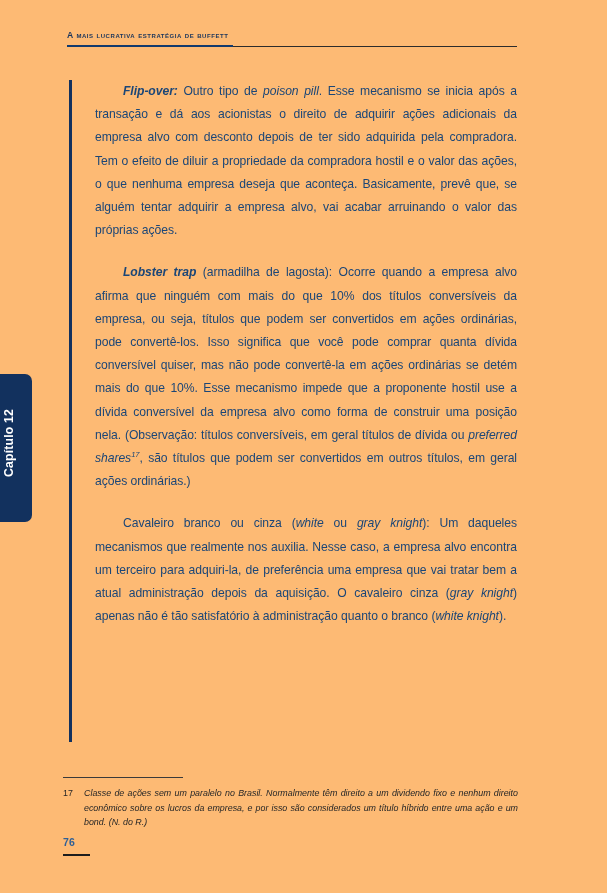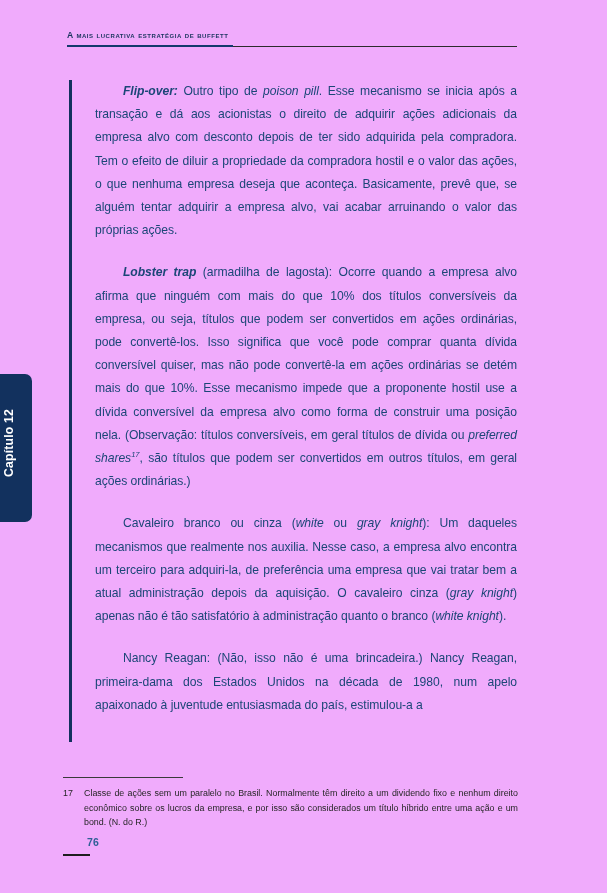--- a/index.html
+++ b/index.html
@@ -12,21 +12,21 @@
     height: 893px;
     position: relative;
     overflow: hidden;
     font-family: "Liberation Sans", sans-serif;
     -webkit-font-smoothing: antialiased;
   }
 
   .page {
     position: absolute;
     inset: 0;
-    background: #f0abfc;
+    background: #fdba74;
   }
 
   
   .running-head {
     position: absolute;
     left: 67px;
     top: 30px;
     width: 450px;
     height: 16px;
     color: #16335c;
@@ -145,40 +145,40 @@
     font-size: 8.9px;
     line-height: 14.6px;
   }
   .footnote-num {
     flex: 0 0 auto;
     width: 12px;
   }
   .footnote-text {
     flex: 1 1 auto;
     text-align: justify;
+    font-style: italic;
   }
 
   
   .folio-rule {
     position: absolute;
     left: 63px;
     top: 854px;
     width: 27px;
     height: 1.6px;
     background: #1d1d1d;
   }
   .folio {
     position: absolute;
     left: 63px;
     top: 836px;
     color: #2f6096;
     font-size: 10.5px;
     font-weight: bold;
     letter-spacing: 0.2px;
-    margin-left: 24px;
   }
 </style>
 </head>
 <body>
 
 <div class="page">
 
   <div class="running-head">A mais lucrativa estratégia de Buffett</div>
   <div class="head-rule-dark"></div>
   <div class="head-rule-blue"></div>
@@ -186,21 +186,20 @@
   <div class="chapter-tab">
     <div class="chapter-tab-label">Capítulo 12</div>
   </div>
 
   <div class="col-rule"></div>
 
   <div class="body-col" id="body-column">
       <p class="para indent"><span class="bi">Flip-over:</span> Outro tipo de <i>poison pill</i>. Esse mecanismo se inicia após a transação e dá aos acionistas o direito de adquirir ações adicionais da empresa alvo com desconto depois de ter sido adquirida pela com­pradora. Tem o efeito de diluir a propriedade da compradora hostil e o valor das ações, o que nenhuma empresa deseja que aconteça. Basicamente, prevê que, se alguém tentar adquirir a empresa alvo, vai acabar arruinando o valor das próprias ações.</p>
       <p class="para indent"><span class="bi">Lobster trap</span> <b>(armadilha de lagosta):</b> Ocorre quando a empresa alvo afirma que ninguém com mais do que 10% dos títulos conversíveis da empresa, ou seja, títulos que podem ser convertidos em ações ordi­nárias, pode convertê-los. Isso significa que você pode comprar quanta dívida conversível quiser, mas não pode convertê-la em ações ordiná­rias se detém mais do que 10%. Esse mecanismo impede que a propo­nente hostil use a dívida conversível da empresa alvo como forma de construir uma posição nela. (Observação: títulos conversíveis, em geral títulos de dívida ou <i>preferred shares</i><sup>17</sup>, são títulos que podem ser con­vertidos em outros títulos, em geral ações ordinárias.)</p>
       <p class="para indent"><b>Cavaleiro branco ou cinza (<i>white</i> ou <i>gray knight</i>):</b> Um daqueles mecanismos que realmente nos auxilia. Nesse caso, a empresa alvo en­contra um terceiro para adquiri-la, de preferência uma empresa que vai tratar bem a atual administração depois da aquisição. O cavaleiro cin­za (<i>gray knight</i>) apenas não é tão satisfatório à administração quanto o branco (<i>white knight</i>).</p>
-      <p class="para indent"><b>Nancy Reagan:</b> (Não, isso não é uma brincadeira.) Nancy Reagan, primeira-dama dos Estados Unidos na década de 1980, num ape­lo apaixonado à juventude entusiasmada do país, estimulou-a a</p>
     </div>
 
   <div class="footnote-rule"></div>
   <div class="footnote">
     <div class="footnote-num">17</div>
     <div class="footnote-text">Classe de ações sem um paralelo no Brasil. Normalmente têm direito a um dividendo fixo e nenhum direito econômico sobre os lucros da empresa, e por isso são considerados um título híbrido entre uma ação e um bond. (N. do R.)</div>
   </div>
 
   <div class="folio">76</div>
   <div class="folio-rule"></div>

